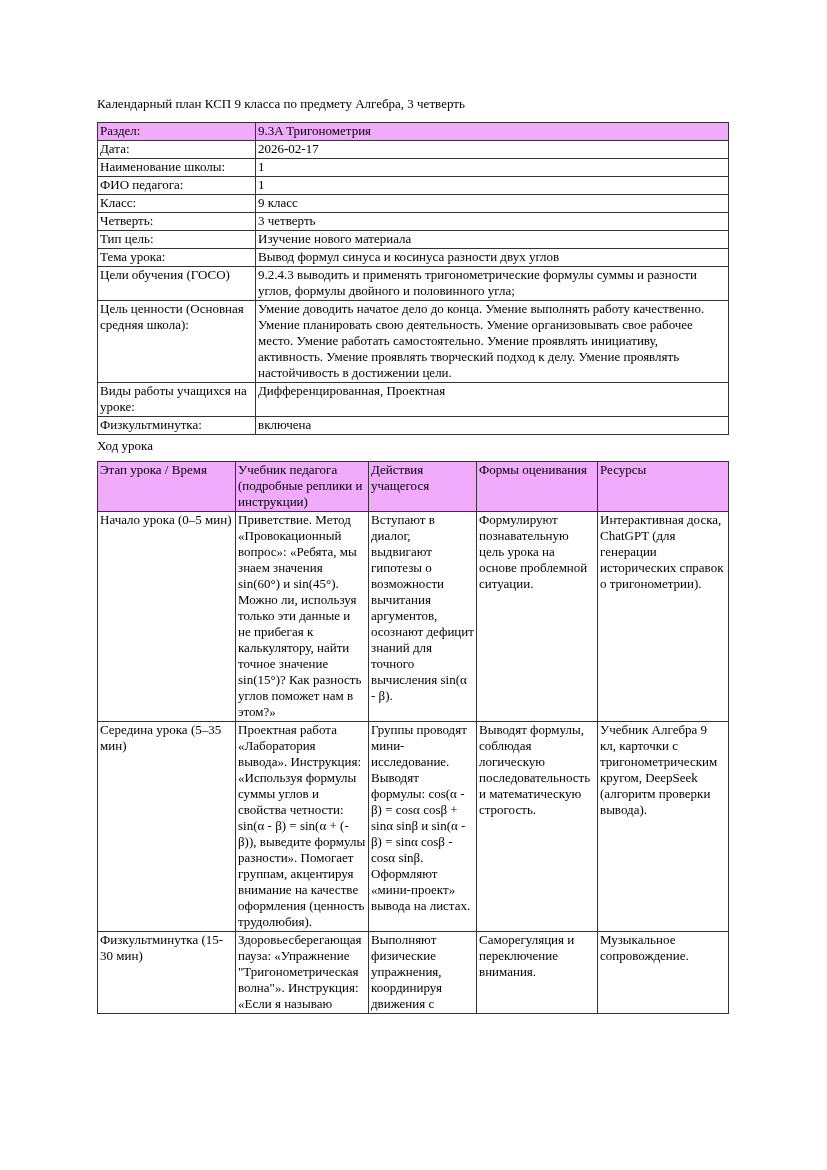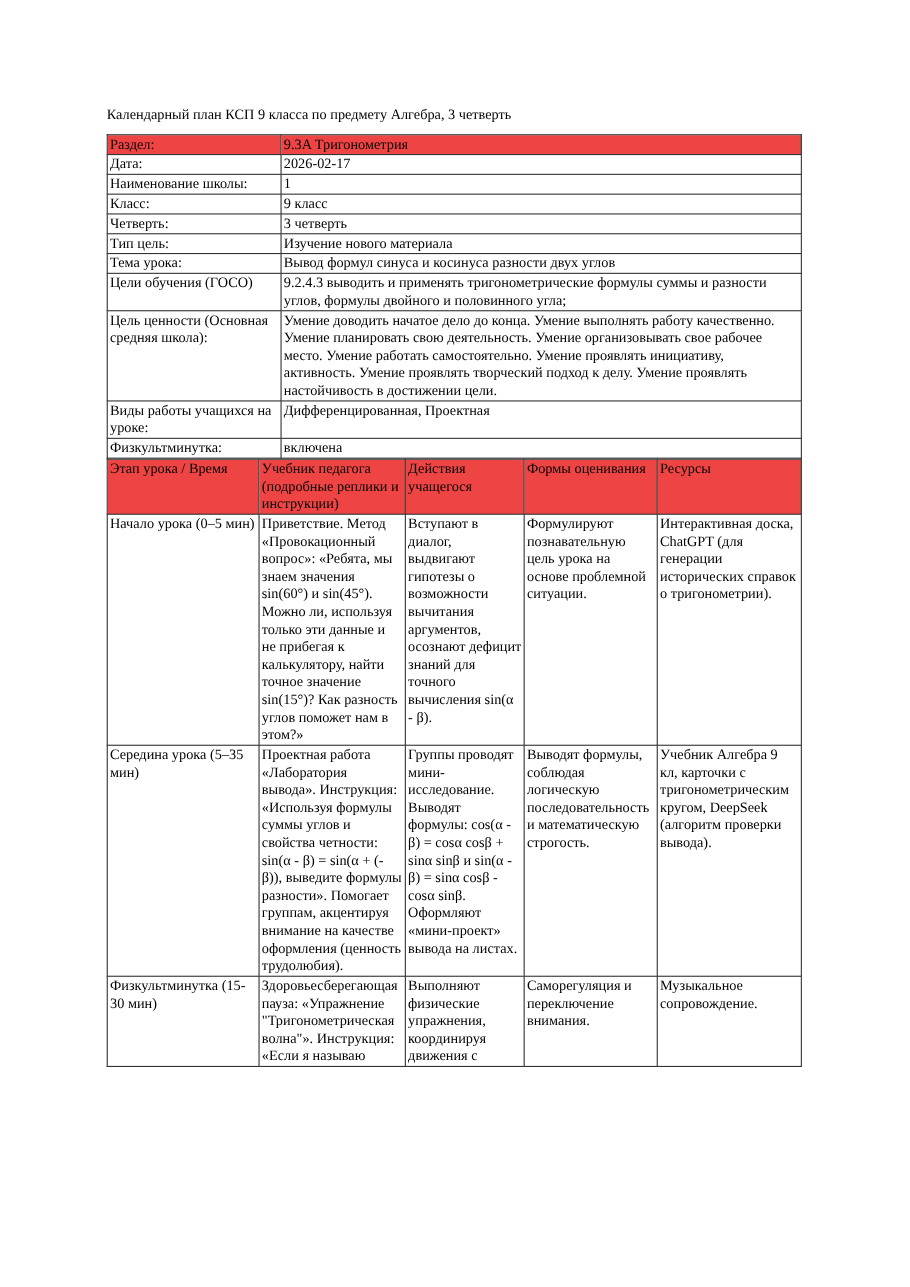--- a/index.html
+++ b/index.html
@@ -33,21 +33,21 @@
   td, th {
     border: 1px solid #333333;
     vertical-align: top;
     text-align: left;
     padding: 0 2px 1px 2px;
     font-weight: normal;
     overflow: hidden;
     word-wrap: break-word;
   }
   tr.shaded td, tr.shaded th {
-    background: #ef4444;
+    background: #f0abfc;
   }
   .section-heading {
     margin: 3px 0 7px 0;
   }
   .info-table col.c-label { width: 158px; }
   .info-table col.c-value { width: 473px; }
   .lesson-table col.c1 { width: 138px; }
   .lesson-table col.c2 { width: 133px; }
   .lesson-table col.c3 { width: 108px; }
   .lesson-table col.c4 { width: 121px; }
@@ -72,20 +72,24 @@
       </tr>
       <tr>
         <td>Дата:</td>
         <td>2026-02-17</td>
       </tr>
       <tr>
         <td>Наименование школы:</td>
         <td>1</td>
       </tr>
       <tr>
+        <td>ФИО педагога:</td>
+        <td>1</td>
+      </tr>
+      <tr>
         <td>Класс:</td>
         <td>9 класс</td>
       </tr>
       <tr>
         <td>Четверть:</td>
         <td>3 четверть</td>
       </tr>
       <tr>
         <td>Тип цель:</td>
         <td>Изучение нового материала</td>
@@ -106,20 +110,21 @@
         <td>Виды работы учащихся на уроке:</td>
         <td>Дифференцированная, Проектная</td>
       </tr>
       <tr>
         <td>Физкультминутка:</td>
         <td>включена</td>
       </tr>
     </tbody>
   </table>
 
+  <p class="section-heading">Ход урока</p>
 
   <table class="lesson-table">
     <colgroup>
         <col class="c1">
         <col class="c2">
         <col class="c3">
         <col class="c4">
         <col class="c5">
       </colgroup>
     <tbody>

